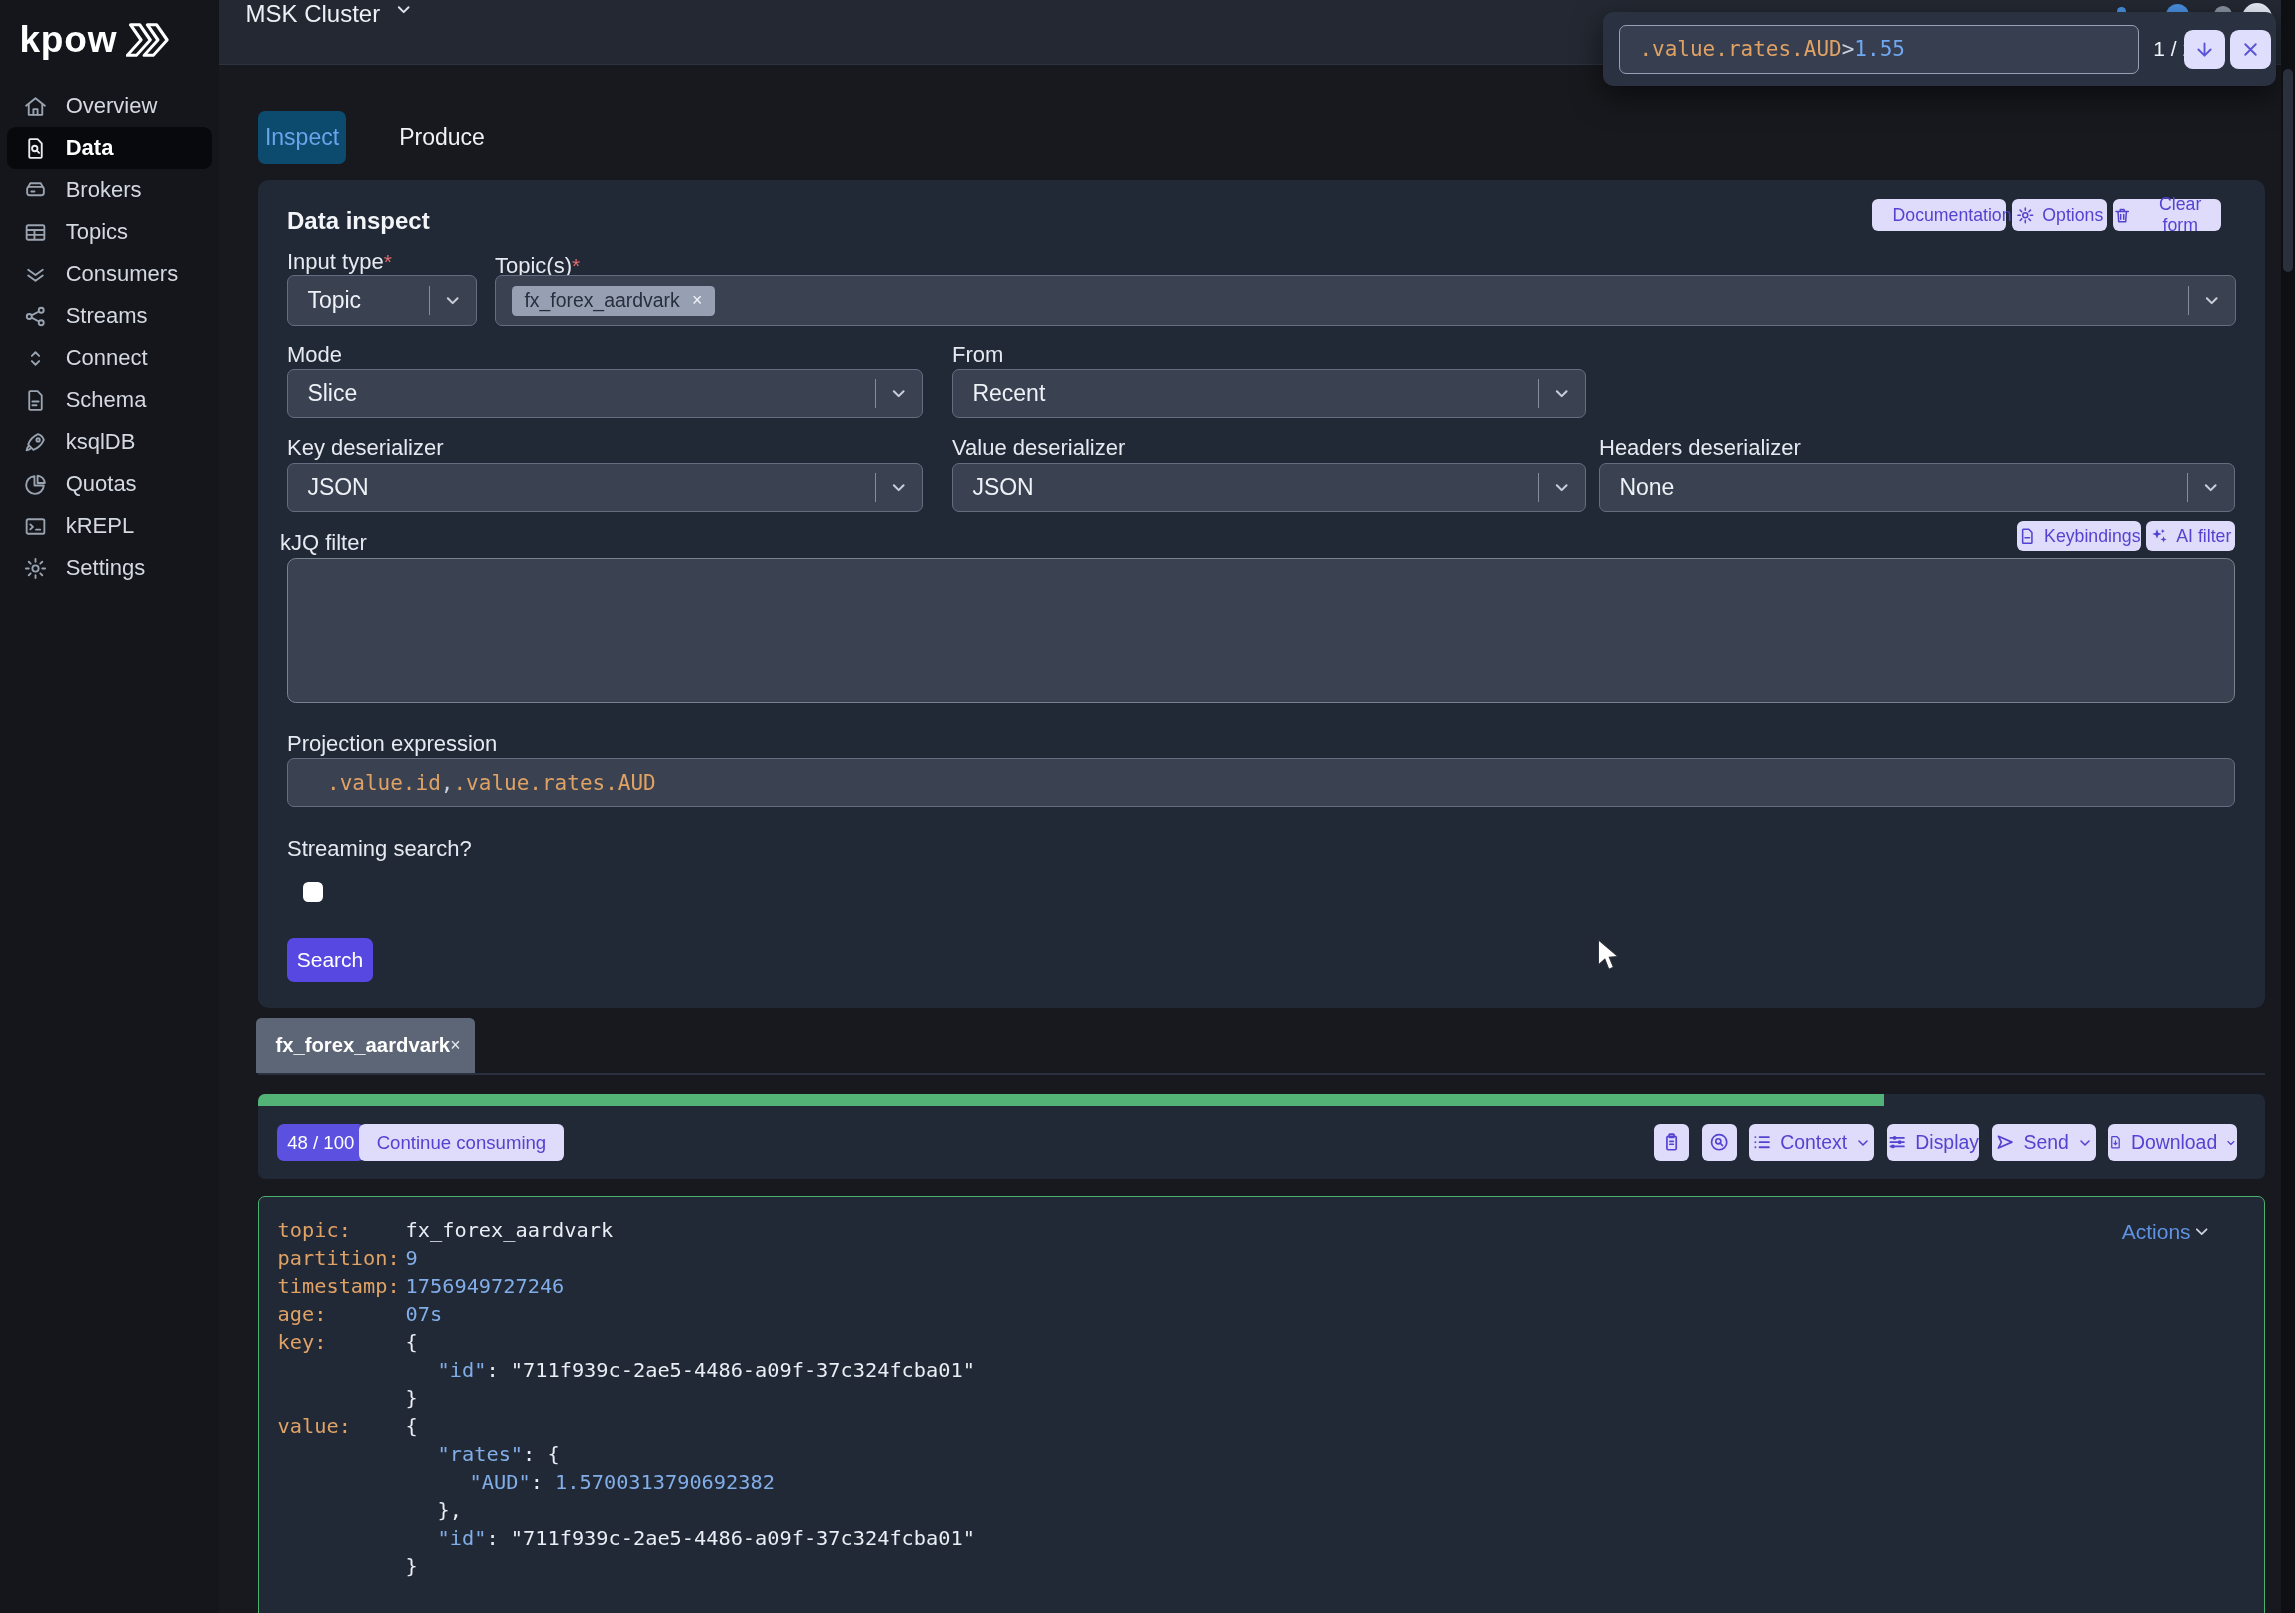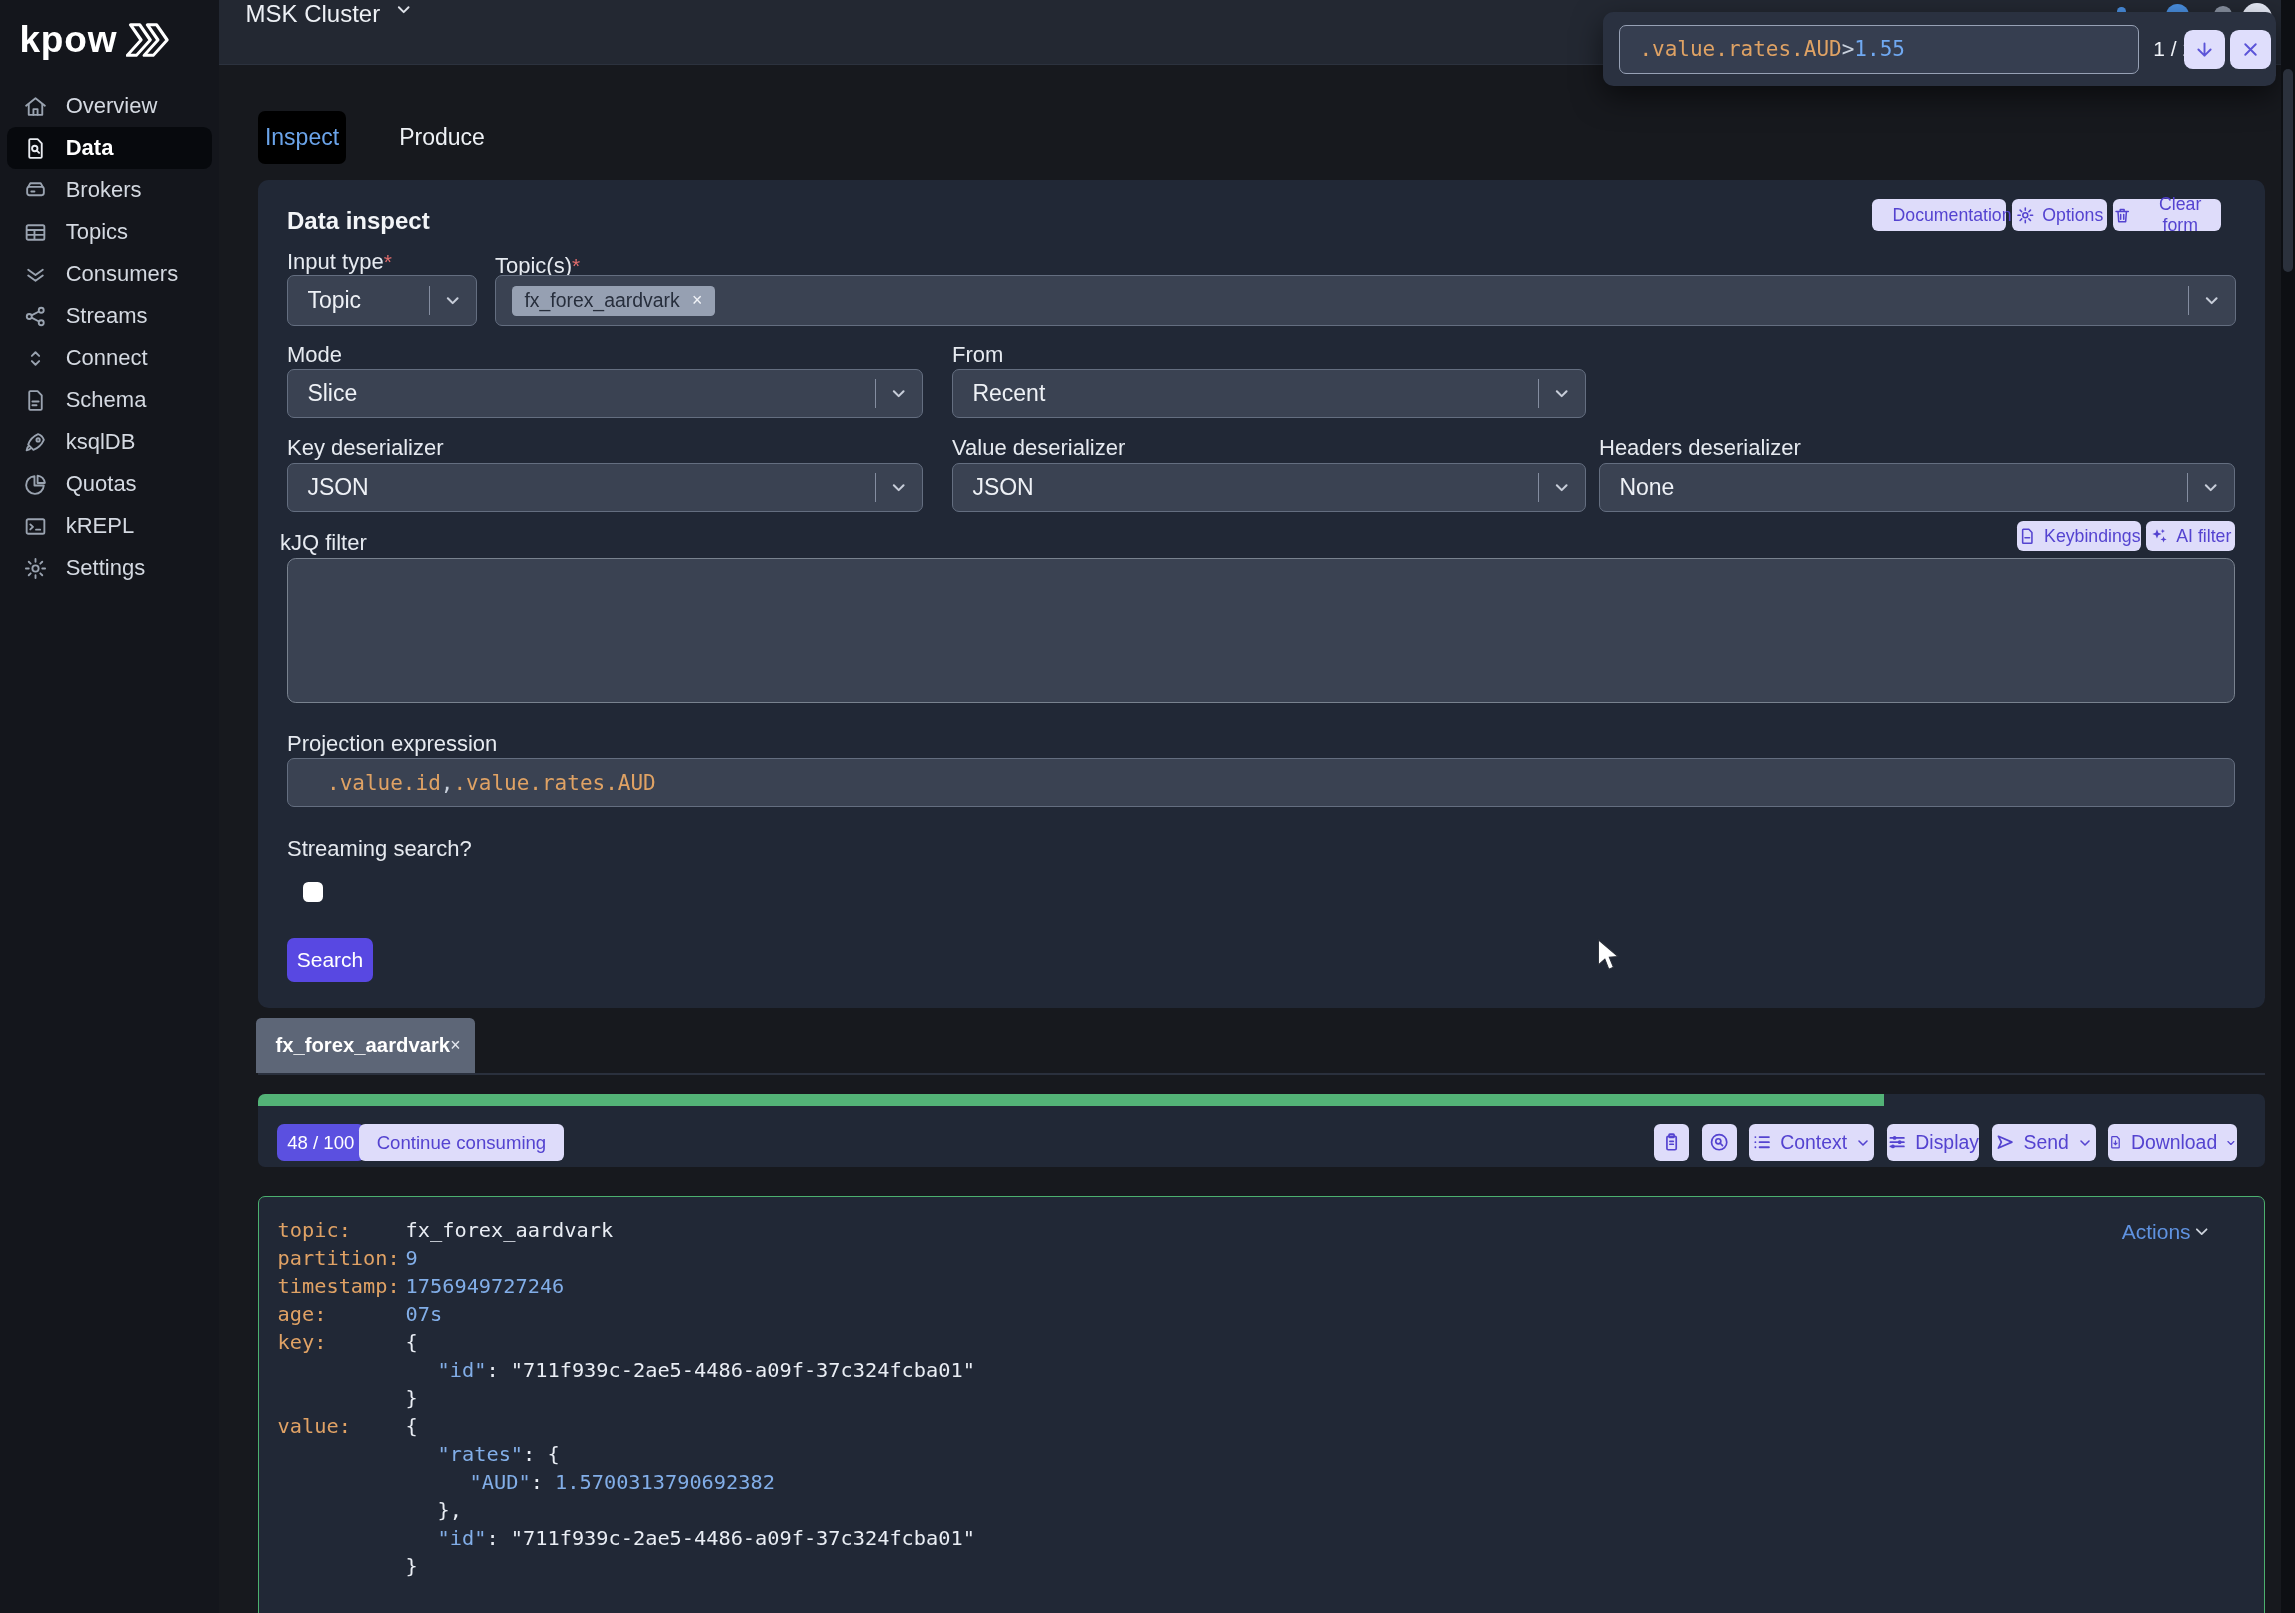--- a/index.html
+++ b/index.html
@@ -28,21 +28,21 @@
 
   
   #findbar { left:1603px; top:12.4px; width:673px; height:74px; background:#2a3140; border-radius:10.6px; box-shadow:0 10.6px 30px rgba(0,0,0,.55); z-index:6; }
   #find-input { position:absolute; left:16px; top:12.4px; width:520px; height:49px; background:#363e50; border:1.8px solid #97a1b5; border-radius:7px; display:flex; align-items:center; padding-left:19.4px; font-family:"DejaVu Sans Mono", monospace; font-size:21px; cursor:text; }
   .find-count { position:absolute; left:541px; top:0; width:71px; height:74px; display:flex; align-items:center; justify-content:center; color:#f0f3f8; font-size:21px; }
   .find-btn { position:absolute; top:17.7px; width:41px; height:39px; background:#dfdefc; border:none; border-radius:8.8px; color:#5b54d8; display:flex; align-items:center; justify-content:center; cursor:pointer; }
   .find-btn svg { width:21px; height:21px; }
 
   
   .page-tab { z-index:1; display:flex; align-items:center; justify-content:center; font-size:23px; cursor:pointer; }
-  #tab-inspect { left:258px; top:111px; width:88px; height:53px; background:#000000; border-radius:7px; color:#6ba4ea; }
+  #tab-inspect { left:258px; top:111px; width:88px; height:53px; background:#0c4a6e; border-radius:7px; color:#6ba4ea; }
   #tab-produce { left:389px; top:111px; width:106px; height:53px; color:#eef1f5; }
 
   
   .panel { background:#212836; border-radius:10.6px; }
   #form-panel { left:258px; top:180px; width:2007px; height:828px; }
 
   .panel-title { position:absolute; left:29px; top:26.5px; color:#f3f5f8; font-size:24px; font-weight:700; }
   .lav-btn { position:absolute; background:#dedcfa; border:none; border-radius:6.2px; color:#5443d0; font-size:17.7px; font-family:inherit; display:flex; align-items:center; justify-content:center; gap:8px; cursor:pointer; }
   .lav-btn svg { width:18.6px; height:18.6px; }
   .lav-btn.big { font-size:19.4px; }
@@ -68,21 +68,21 @@
 
   #stream-check { position:absolute; left:45px; top:702px; width:20.3px; height:20.3px; background:#ffffff; border:none; border-radius:5.3px; cursor:pointer; }
   #search-btn { position:absolute; left:29px; top:758px; width:86px; height:44px; background:#5848e2; border:none; border-radius:7px; color:#ffffff; font-size:21px; font-family:inherit; cursor:pointer; }
 
   
   #fx-tab { left:256px; top:1018px; width:219px; height:55px; background:#5d6677; border-radius:5.3px 5.3px 0 0; display:flex; align-items:center; padding:0 19.4px; cursor:pointer; z-index:1; }
   #fx-tab .t { color:#ffffff; font-size:20.3px; font-weight:700; flex:1; }
   #fx-tab .x { color:#e4e8ef; font-size:17.7px; }
   #tab-divider { left:258px; top:1073px; width:2007px; height:1.8px; background:#2a303d; }
 
-  #toolbar-panel { left:258px; top:1094px; width:2007px; height:73px; border-radius:7px; background:#212836; }
+  #toolbar-panel { left:258px; top:1094px; width:2007px; height:85px; border-radius:7px; background:#212836; }
   #progress-track { position:absolute; left:0; top:0; width:100%; height:12.4px; border-radius:7px 7px 0 0; overflow:hidden; }
   #progress-fill { height:12.4px; background:#53b377; }
   .badge { position:absolute; left:18.6px; top:30px; height:37px; min-width:71px; background:#5b50e0; border-radius:7px; color:#ffffff; font-size:18.6px; display:flex; align-items:center; justify-content:center; padding:0 10.6px; }
   #continue-btn { left:101px; top:30px; height:37px; padding:0 17.7px; font-size:18.6px; }
   .tb-btn { top:30px; height:37px; }
 
   #record-panel { left:258px; top:1196px; width:2007px; height:442px; background:#212836; border:1.8px solid #4cb06f; border-radius:7px; }
   #actions { position:absolute; right:53px; top:23px; display:flex; align-items:center; gap:1px; color:#5f92e0; font-size:21px; cursor:pointer; }
   #actions svg { width:19.4px; height:19.4px; color:#cdd3dc; }
   #record-json { position:absolute; left:18.6px; top:19.4px; right:18.6px; font-family:"DejaVu Sans Mono", monospace; font-size:20.3px; }

